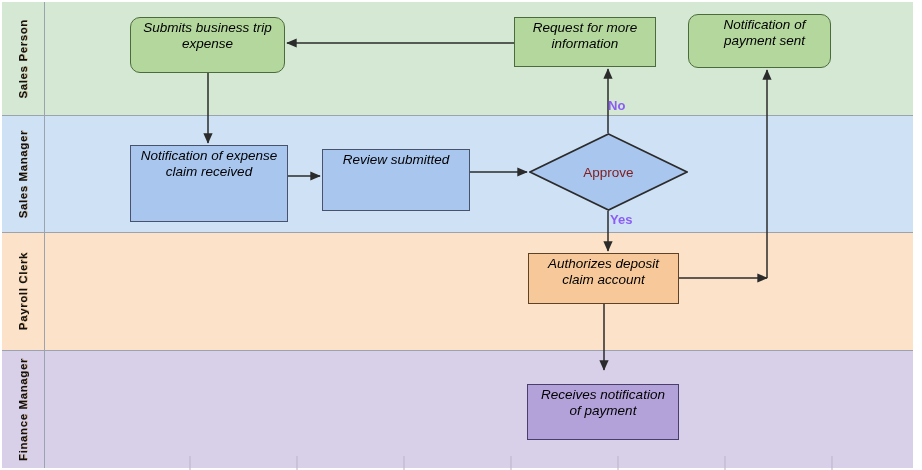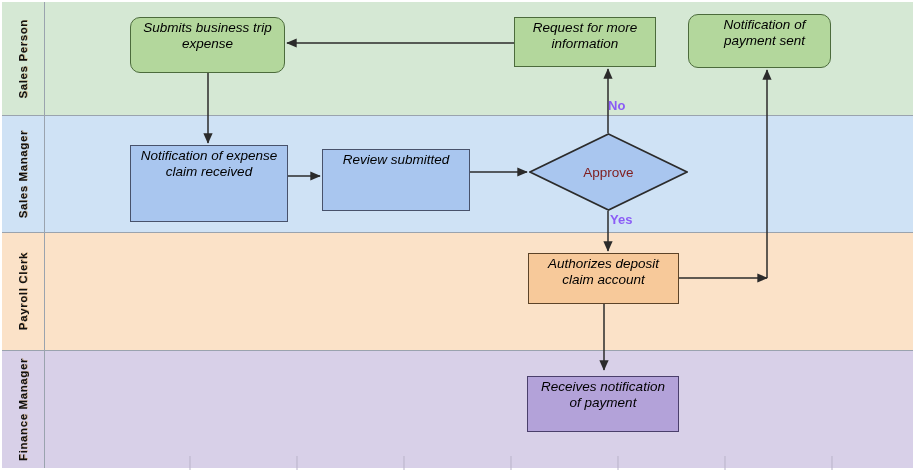--- a/index.html
+++ b/index.html
@@ -165,21 +165,21 @@
       </div>
       <div class="diamond-wrap" style="left: 529px; top: 133px; width: 159px; height: 78px;">
         <svg class="diamond-shape" viewBox="0 0 159 78">
           <polygon points="79.5,1 158,39 79.5,77 1,39" fill="#a9c6ef" stroke="#2b2b2b" stroke-width="1.6"></polygon>
         </svg>
         <span class="diamond-label">Approve</span>
       </div>
       <div class="node orange" style="left: 528px; top: 253px; width: 151px; height: 51px;">
         <span>Authorizes deposit claim account</span>
       </div>
-      <div class="node purple" style="left: 527px; top: 376px; width: 152px; height: 56px;">
+      <div class="node purple" style="left: 527px; top: 384px; width: 152px; height: 56px;">
         <span>Receives notification of payment</span>
       </div>
     </div>
 
   <svg id="edges" viewBox="0 0 922 470" xmlns="http://www.w3.org/2000/svg">
     <defs>
       <marker id="ah" viewBox="0 0 10 10" refX="9.2" refY="5" markerWidth="7" markerHeight="7" orient="auto-start-reverse">
         <path d="M0,0.6 L10,5 L0,9.4 z" fill="#2b2b2b"></path>
       </marker>
     </defs>

